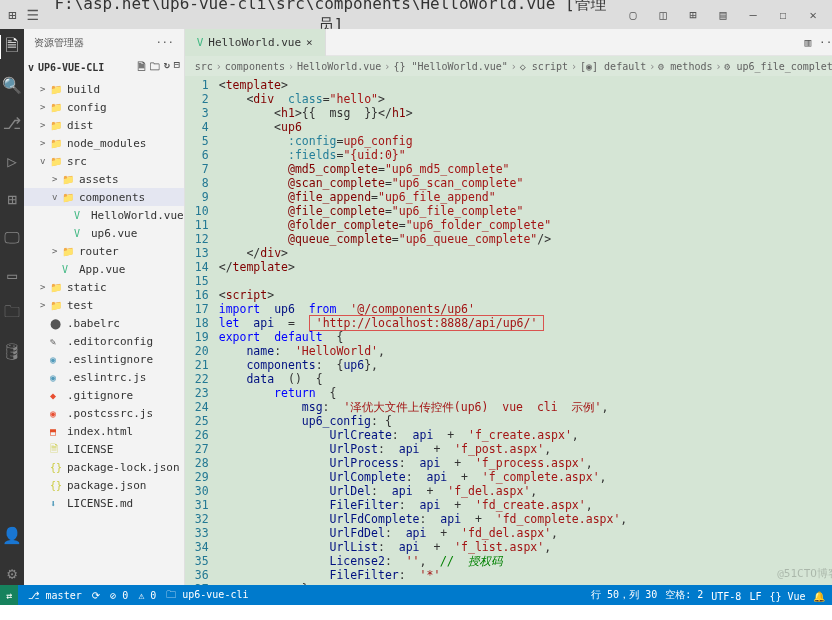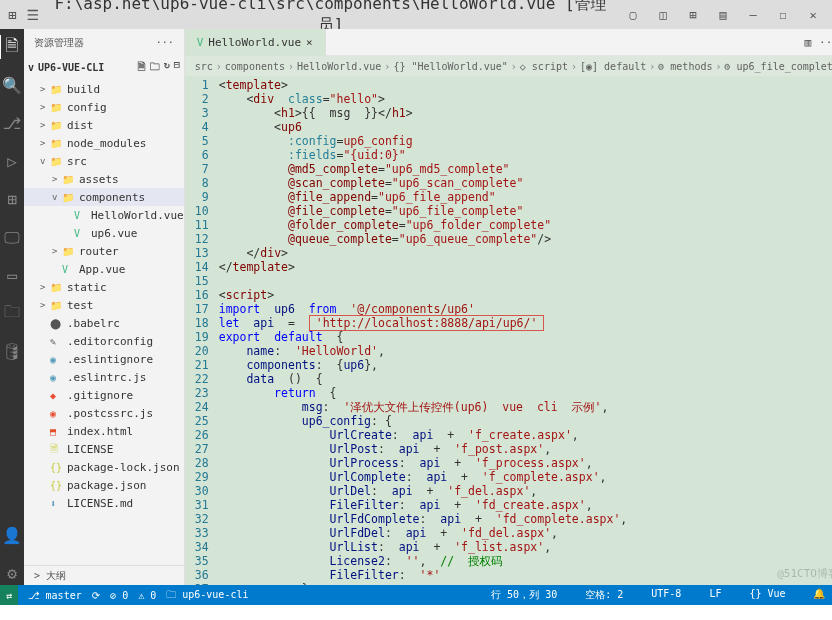--- a/index.html
+++ b/index.html
@@ -41,26 +41,26 @@
 .breadcrumb { height: 20px; padding: 0 10px; display: flex; align-items: center; gap: 3px; font-size: 10px; color: #616161; background: #dbe8db; overflow: hidden; white-space: nowrap; }
 .breadcrumb .sep { color: #888; }
 .code-area { flex: 1; background: #d5e5d5; display: flex; overflow: hidden; font-family: Consolas, monospace; font-size: 11.5px; line-height: 14px; position: relative; }
 .gutter { width: 34px; text-align: right; color: #237893; padding-right: 10px; padding-top: 2px; background: #d5e5d5; }
 .code { flex: 1; padding-top: 2px; white-space: pre; color: #333; }
 .tag { color: #800000; }
 .attr { color: #267f99; }
 .str { color: #a31515; }
 .kw { color: #0000ff; }
 .ident { color: #001080; }
-.comment { color: #008000; }
+.comment { color: #008000; font-style: italic; }
 .punct { color: #333; }
 .event { color: #800000; }
 .highlight-box { border: 1.5px solid #d9534f; padding: 0 6px; }
 .statusbar { height: 20px; background: #007acc; display: flex; align-items: center; color: #fff; font-size: 10px; padding: 0 6px; gap: 10px; }
-.statusbar .right { margin-left: auto; display: flex; gap: 28px; }
+.statusbar .right { margin-left: auto; display: flex; gap: 8px; align-items: flex-end; }
 .statusbar .remote { background: #16825d; margin-left: -6px; padding: 0 6px; height: 20px; display: flex; align-items: center; }
 .watermark { position: absolute; right: 10px; bottom: 4px; color: rgba(0,0,0,0.2); font-size: 11px; }
 </style>
 </head>
 <body>
 
 <div class="titlebar">
   <div class="left">
     <span class="menu-icon">⊞</span>
     <span class="menu-icon">☰</span>
@@ -223,23 +223,20 @@
         <div class="tree-item" style="padding-left: 16px;">
           <span class="arrow"></span>
           <span class="icon json-icon">{}</span>
           <span>package.json</span>
         </div>
         <div class="tree-item" style="padding-left: 16px;">
           <span class="arrow"></span>
           <span class="icon readme-icon">⬇</span>
           <span>LICENSE.md</span>
         </div>
-      </div>
-    <div class="outline">
-        <span>&gt; <span>大纲</span></span>
       </div>
   </div>
 
   <div class="editor">
     <div class="tabs">
       <div class="tab active">
         <span class="vue-icon">V</span>
         <span>HelloWorld.vue</span>
         <span>×</span>
       </div>

